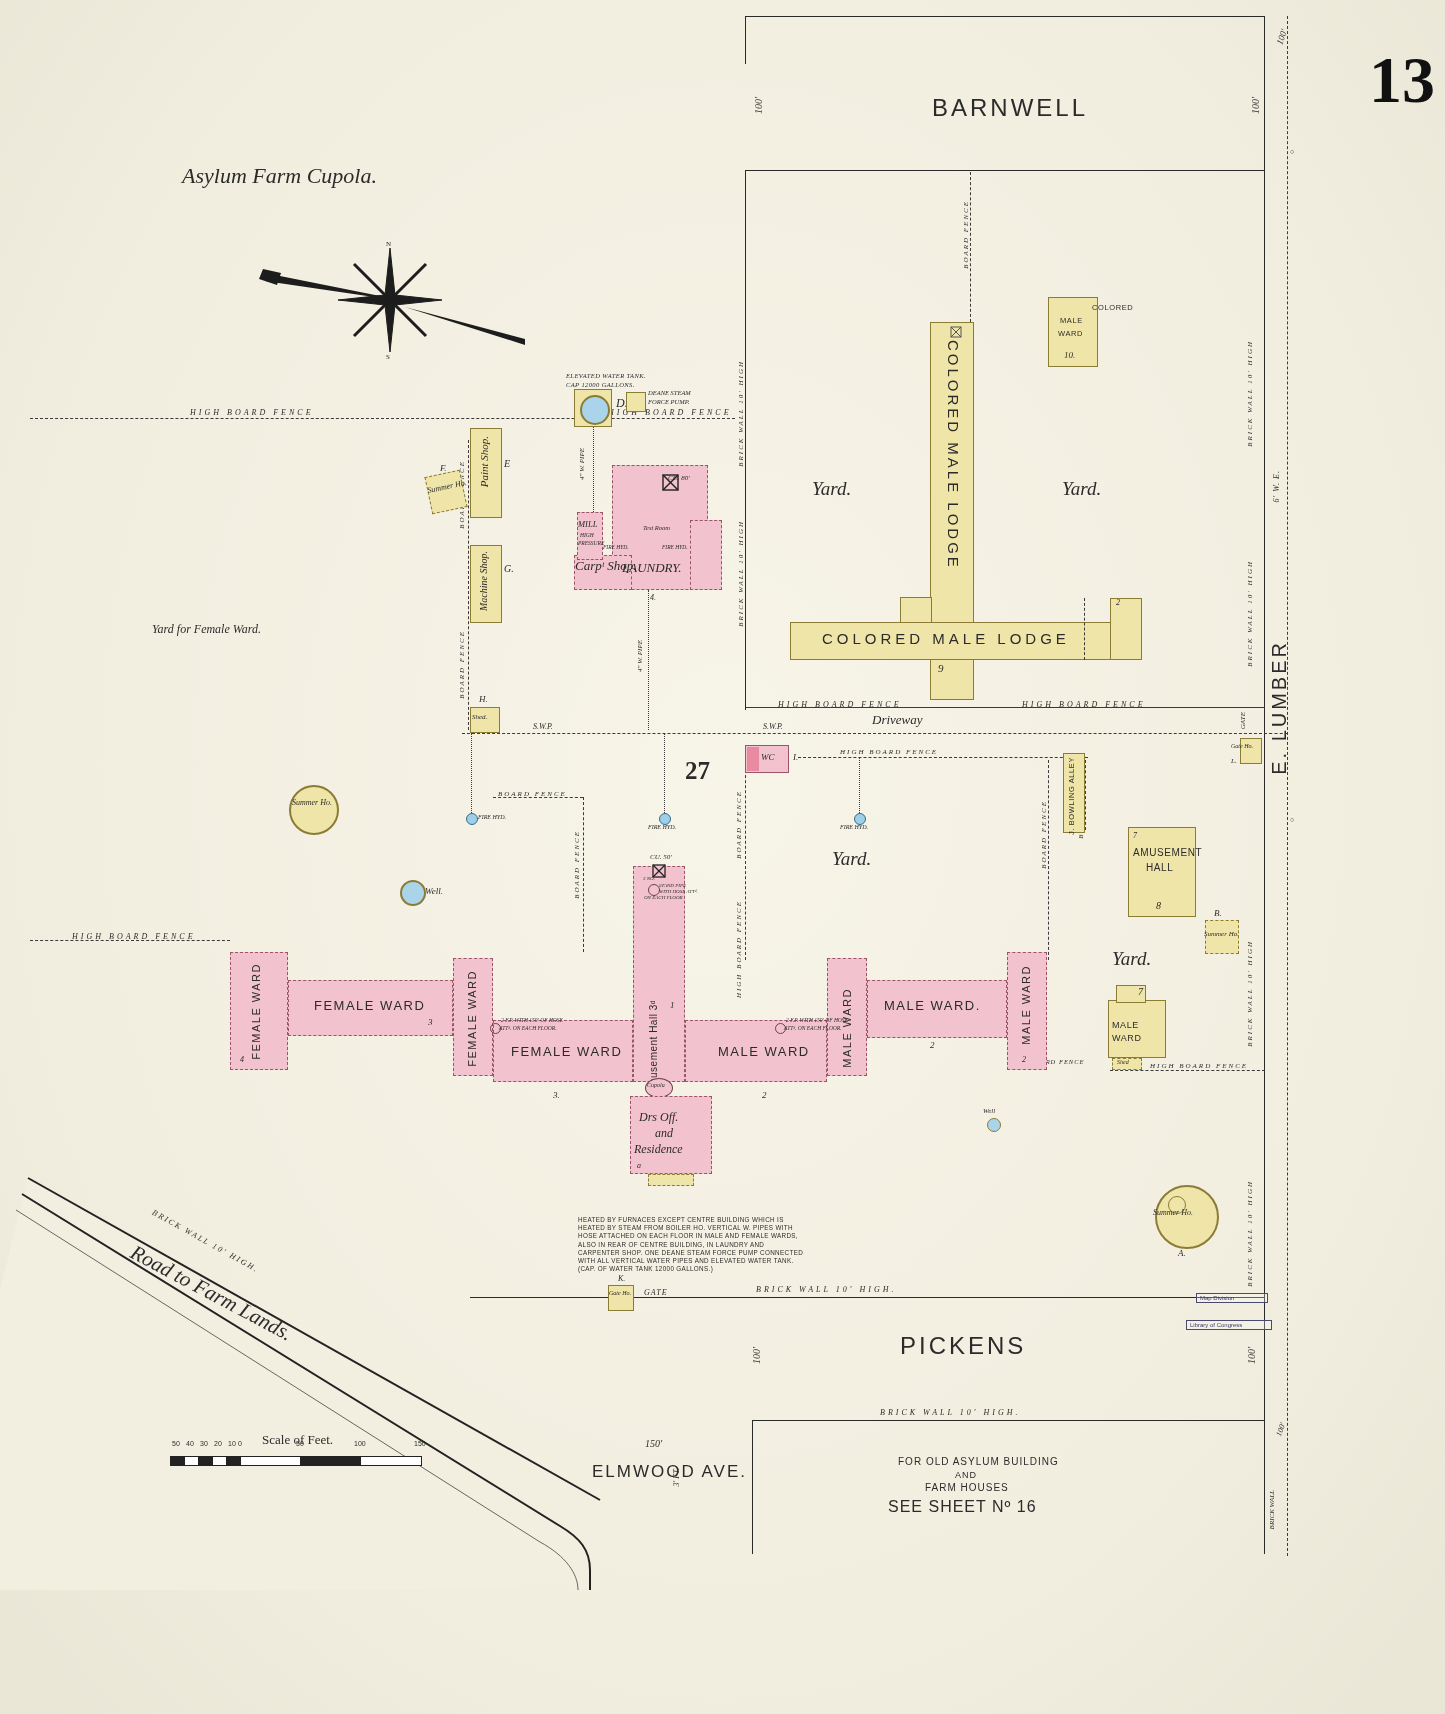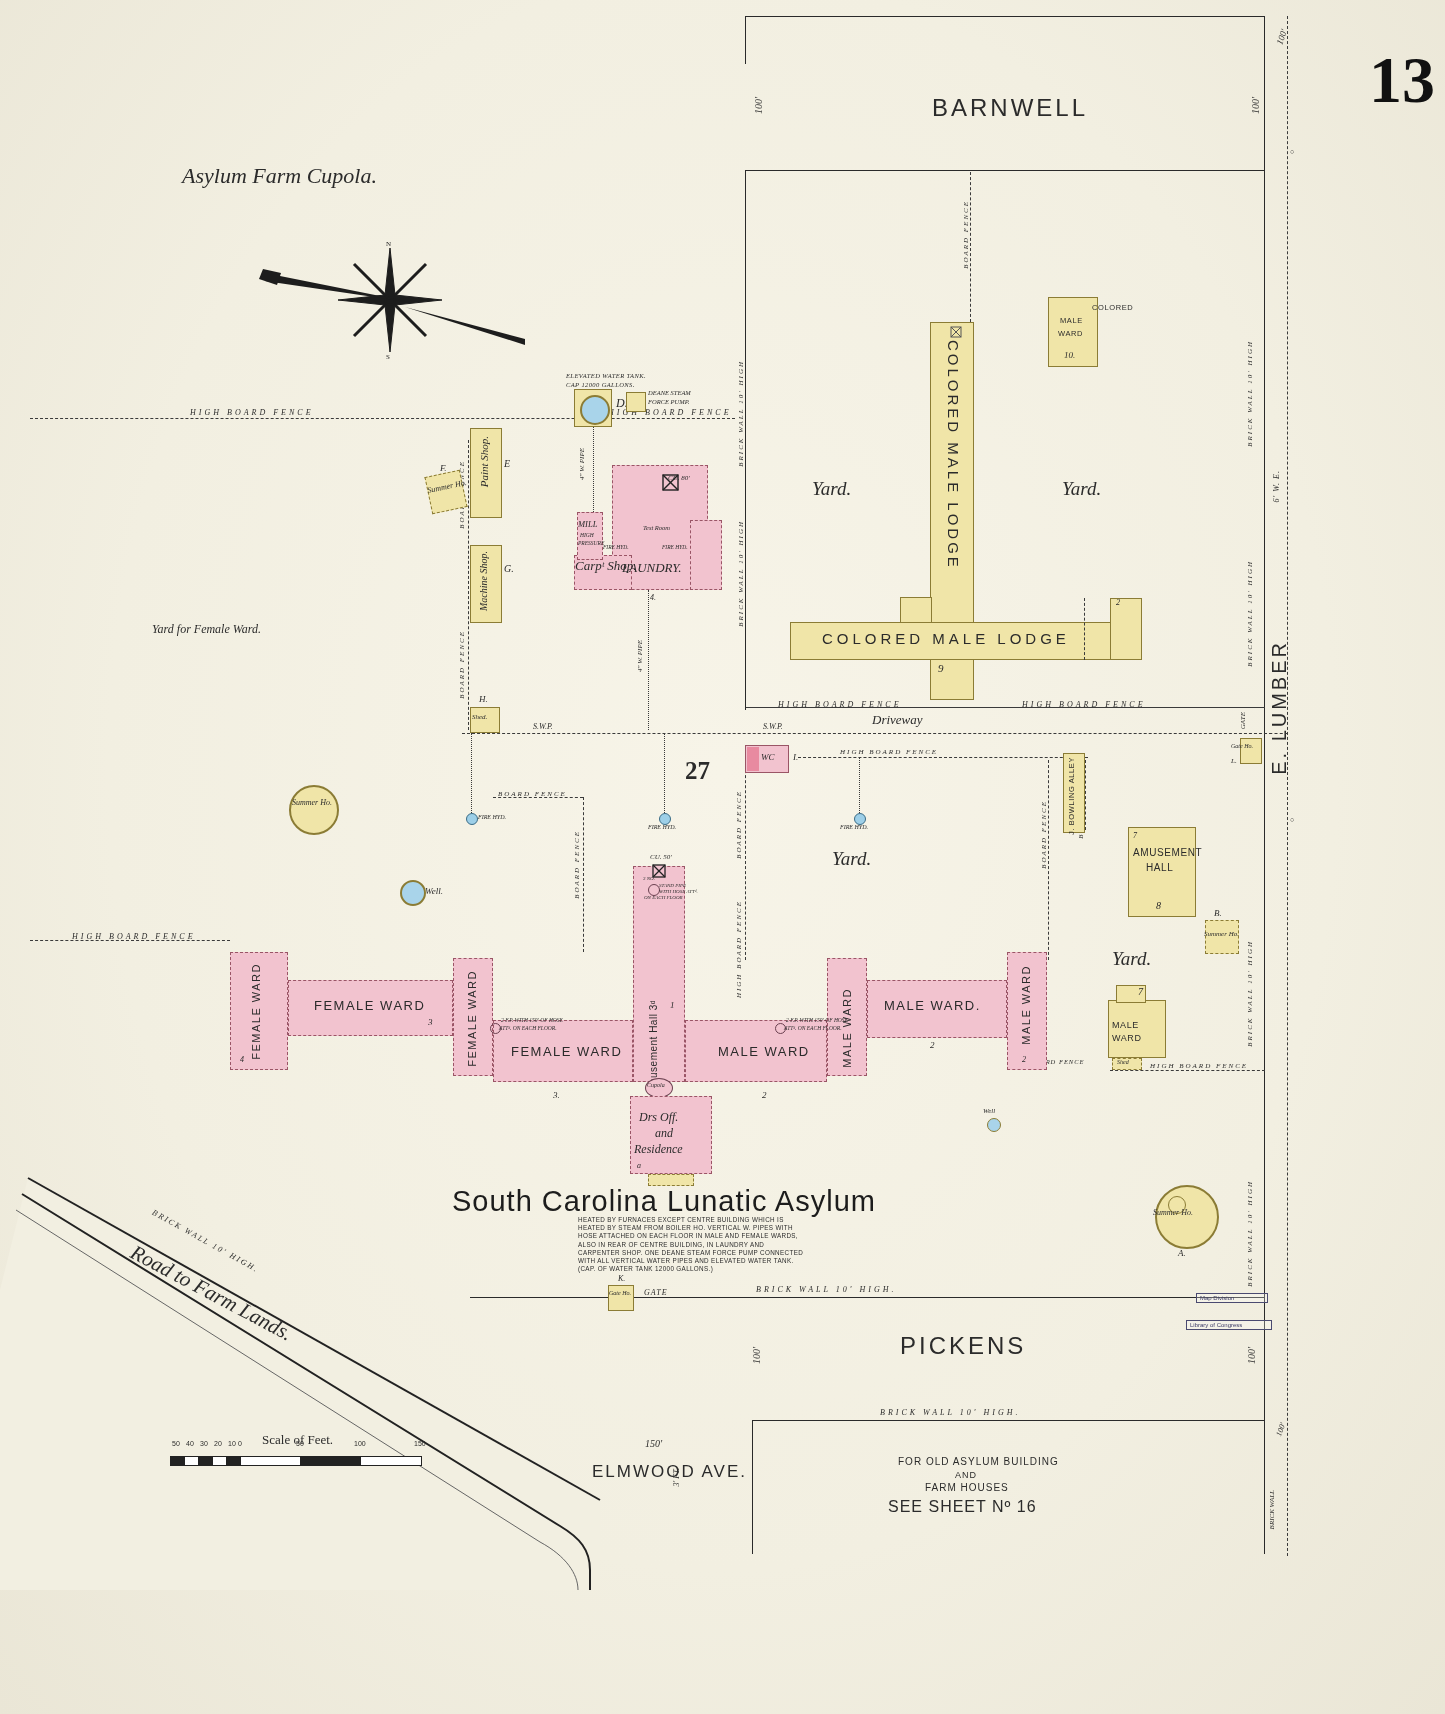--- a/index.html
+++ b/index.html
@@ -352,22 +352,20 @@
   <div class="lbl blk vert" style="left:1020px;top:965px;font-size:11px;letter-spacing:1.5px;">MALE WARD</div>
   <div class="lbl script tiny" style="left:1022px;top:1055px;font-size:8px;">2</div>
 
   <div class="circ" style="left:490px;top:1023px;width:9px;height:9px;"></div>
   <div class="lbl script tiny" style="left:501px;top:1017px;font-size:5.5px;">2 F.P. WITH 150' OF HOSE</div>
   <div class="lbl script tiny" style="left:499px;top:1025px;font-size:5.5px;">ATTᵈ. ON EACH FLOOR.</div>
   <div class="circ" style="left:775px;top:1023px;width:9px;height:9px;"></div>
   <div class="lbl script tiny" style="left:786px;top:1017px;font-size:5.5px;">2 F.P. WITH 150' OF HOSE</div>
   <div class="lbl script tiny" style="left:784px;top:1025px;font-size:5.5px;">ATTᵈ. ON EACH FLOOR.</div>
 
-  <div class="lbl" style="left:452px;top:1185px;font-size:29px;font-family:'Liberation Sans',sans-serif;
-              letter-spacing:1px;color:#1c1c1c;">South Carolina Lunatic Asylum</div>
 
   <div class="note" style="position:absolute;left:578px;top:1216px;width:230px;">
     <div>HEATED BY FURNACES EXCEPT CENTRE BUILDING WHICH IS</div>
     <div>HEATED BY STEAM FROM BOILER HO. VERTICAL W. PIPES WITH</div>
     <div>HOSE ATTACHED ON EACH FLOOR IN MALE AND FEMALE WARDS,</div>
     <div>ALSO IN REAR OF CENTRE BUILDING, IN LAUNDRY AND</div>
     <div>CARPENTER SHOP. ONE DEANE STEAM FORCE PUMP CONNECTED</div>
     <div>WITH ALL VERTICAL WATER PIPES AND ELEVATED WATER TANK.</div>
     <div>(CAP. OF WATER TANK  12000 GALLONS.)</div>
   </div>

